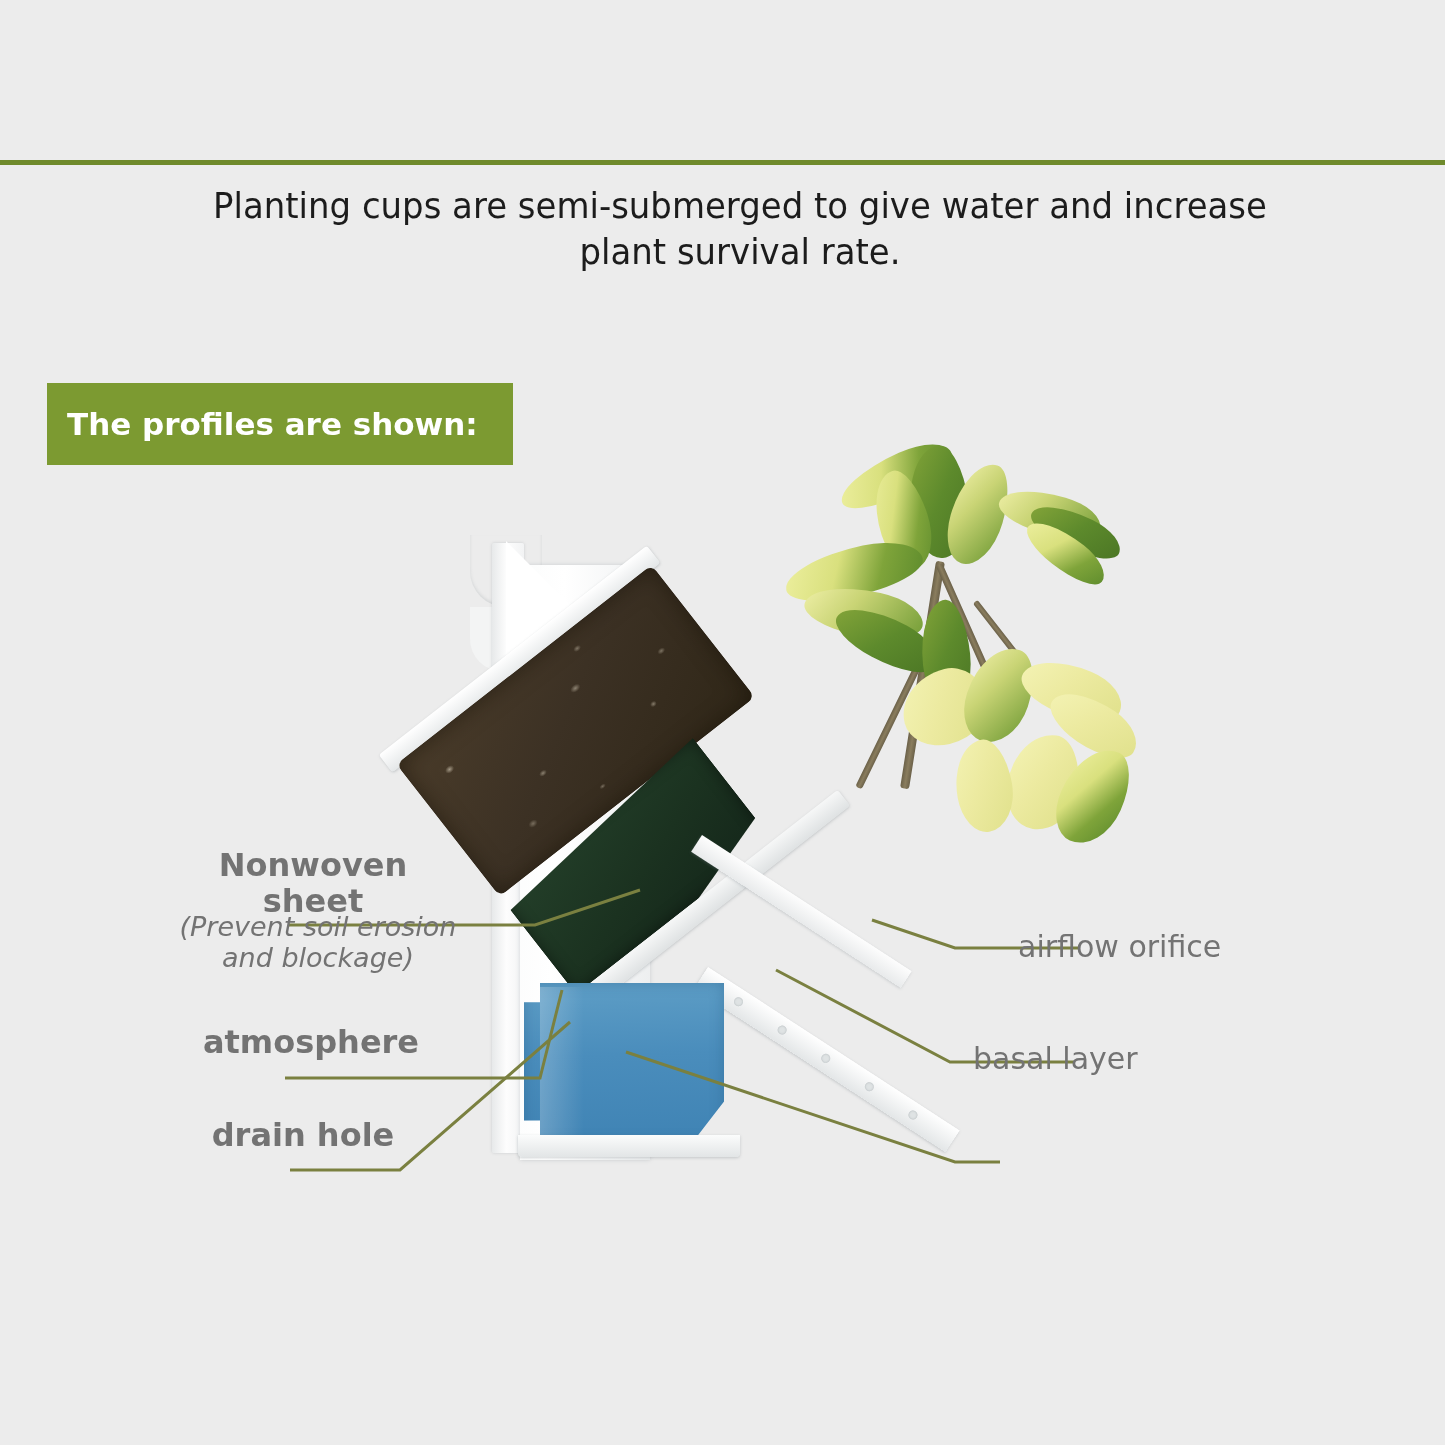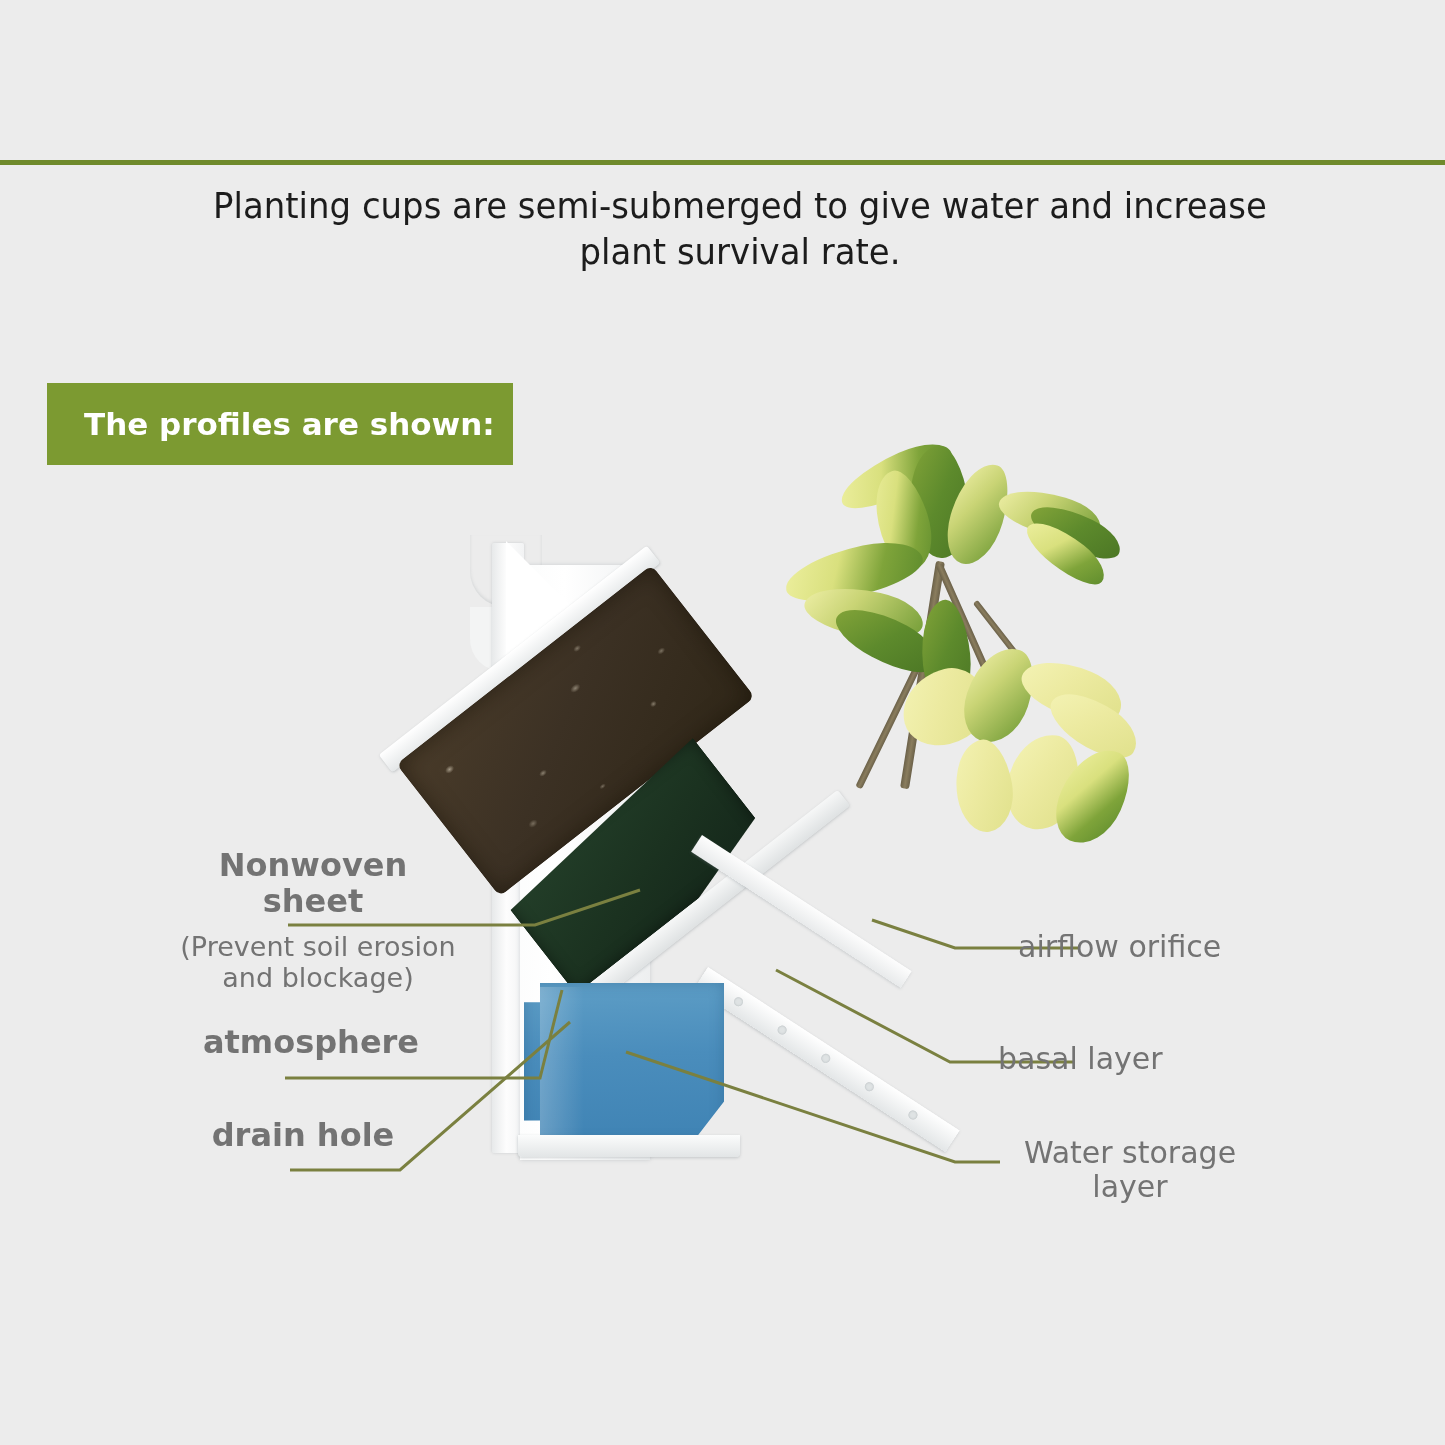--- a/index.html
+++ b/index.html
@@ -50,21 +50,21 @@
     position:absolute; left:47px; top:383px;
     width:466px; height:82px;
     background:#7c9a31;
     display:flex; align-items:center;
   }
   .profiles-badge-text {
     color:#ffffff;
     font-family:"DejaVu Sans", sans-serif;
     font-weight:700;
     font-size:31px;
-    padding-left:37px;
+    padding-left:20px;
     letter-spacing:0px;
   }
 
   
   #stage { position:absolute; left:0; top:430px; width:1445px; height:790px; }
 
   
   .lines-svg { position:absolute; left:0; top:0; width:1445px; height:790px; pointer-events:none; }
 
   
@@ -307,40 +307,36 @@
 
       <polyline points="1075,632 950,632 776,540" fill="none" stroke="#7a8040" stroke-width="3"></polyline>
 
       <polyline points="1000,732 955,732 626,622" fill="none" stroke="#7a8040" stroke-width="3"></polyline>
     </svg>
 
     <div class="callout t-center" style="left:198px;top:418px;width:230px;">
       <div class="lbl bold">Nonwoven
 sheet</div>
     </div>
-    <div class="callout t-center" style="left:178px;top:502px;width:280px;">
+    <div class="callout t-center" style="left:178px;top:482px;width:280px;font-style:italic;">
       <div class="lbl sub">(Prevent soil erosion
 and blockage)</div>
     </div>
 
     <div class="callout t-center" style="left:196px;top:595px;width:230px;">
       <div class="lbl bold">atmosphere</div>
     </div>
 
     <div class="callout t-center" style="left:188px;top:688px;width:230px;">
       <div class="lbl bold">drain hole</div>
     </div>
 
     <div class="callout t-left" style="left:1018px;top:500px;width:330px;">
       <div class="lbl reg">airflow orifice</div>
     </div>
 
-    <div class="callout t-left" style="left:998px;top:612px;width:330px;">
+    <div class="callout t-left" style="left:973px;top:612px;width:330px;">
       <div class="lbl reg">basal layer</div>
     </div>
 
-    <div class="callout t-center" style="left:1010px;top:706px;width:240px;">
-      <div class="lbl reg">Water storage
-layer</div>
-    </div>
 
   </div>
 </div>
 
 </body></html>

